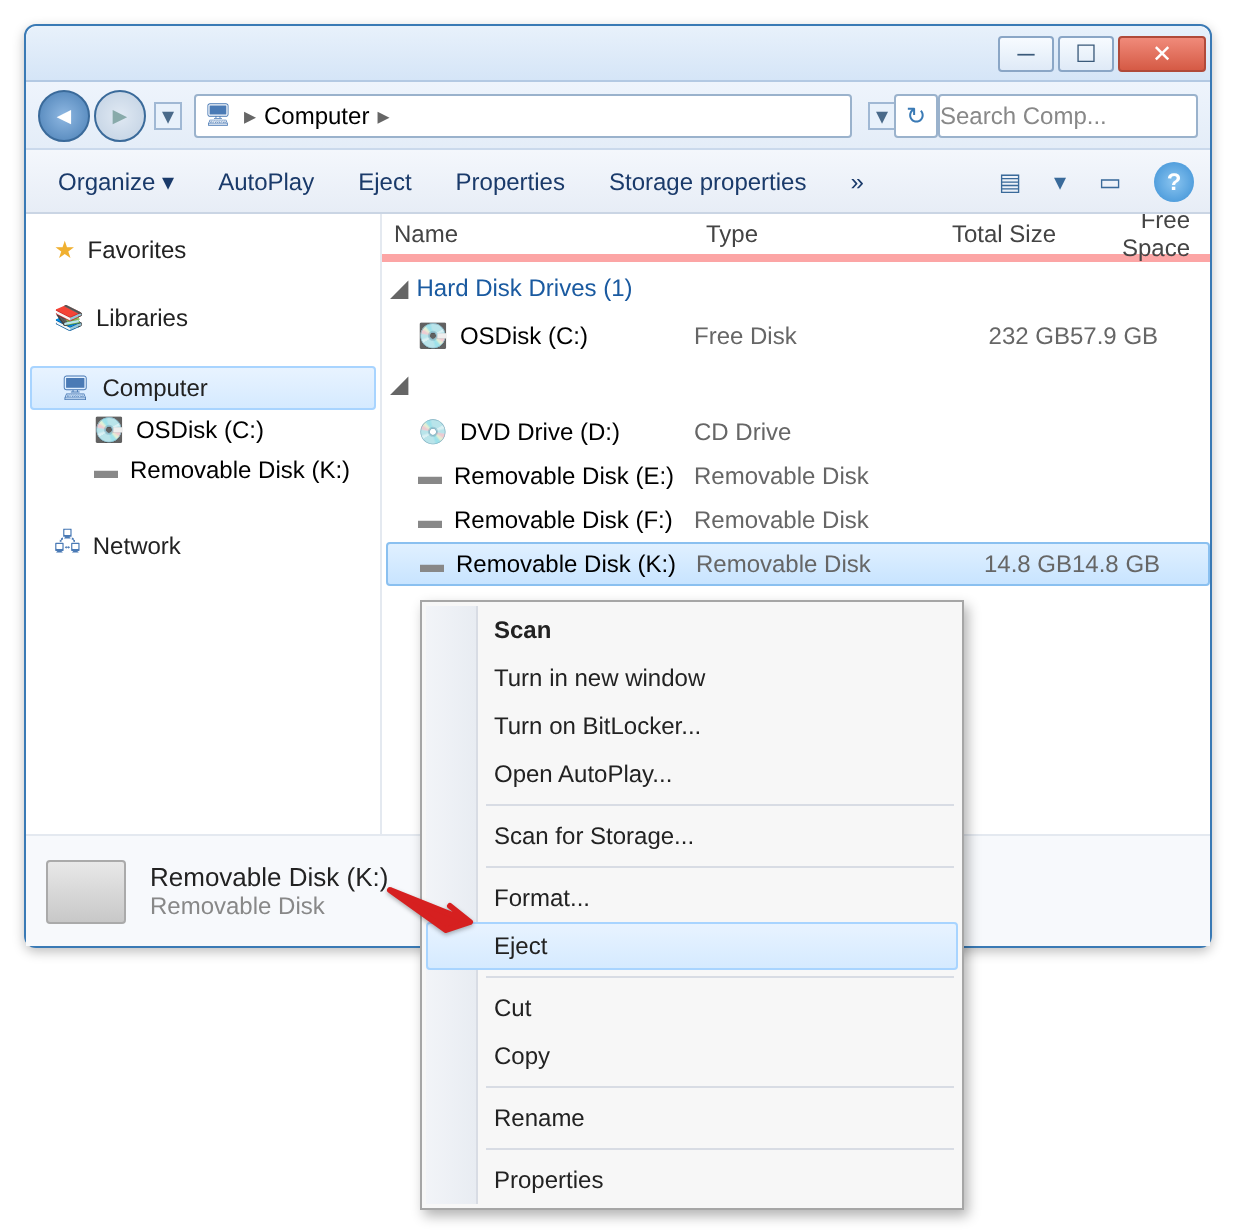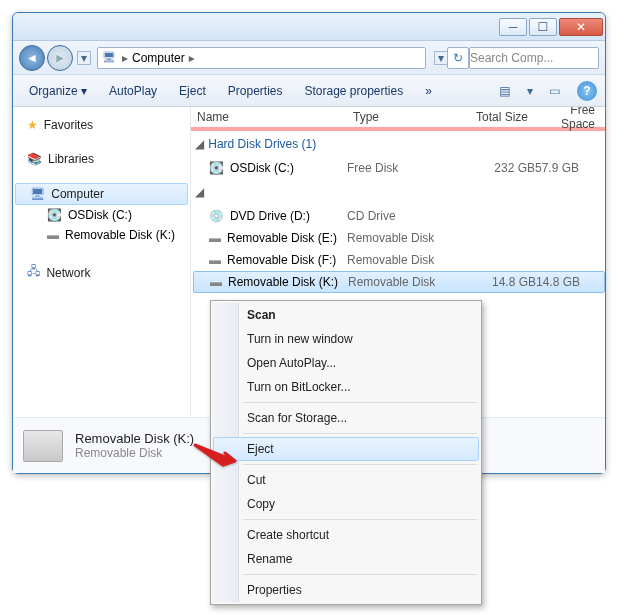--- a/index.html
+++ b/index.html
@@ -206,31 +206,31 @@
       <div class="t1">Removable Disk (K:)</div>
       <div class="t2">Removable Disk</div>
     </div>
   </div>
 </div>
 
 <div class="context-menu">
   <div class="cm-strip"></div>
   <div class="cm-item bold">Scan</div>
   <div class="cm-item">Turn in new window</div>
+  <div class="cm-item">Turn on BitLocker...</div>
   <div class="cm-item">Open AutoPlay...</div>
-  <div class="cm-item">Turn on BitLocker...</div>
   <div class="cm-sep"></div>
   <div class="cm-item">Scan for Storage...</div>
   <div class="cm-sep"></div>
+  <div class="cm-item">Format...</div>
   <div class="cm-item hovered">Eject</div>
   <div class="cm-sep"></div>
   <div class="cm-item">Cut</div>
   <div class="cm-item">Copy</div>
   <div class="cm-sep"></div>
-  <div class="cm-item">Create shortcut</div>
   <div class="cm-item">Rename</div>
   <div class="cm-sep"></div>
   <div class="cm-item">Properties</div>
 </div>
 
 <div class="arrow">
   <svg width="50" height="30">
       <path d="M2 2 L42 18 L32 10 L42 18 L30 22 Z" fill="#d62020" stroke="#d62020" stroke-width="3" stroke-linejoin="round"></path>
     </svg>
 </div>

